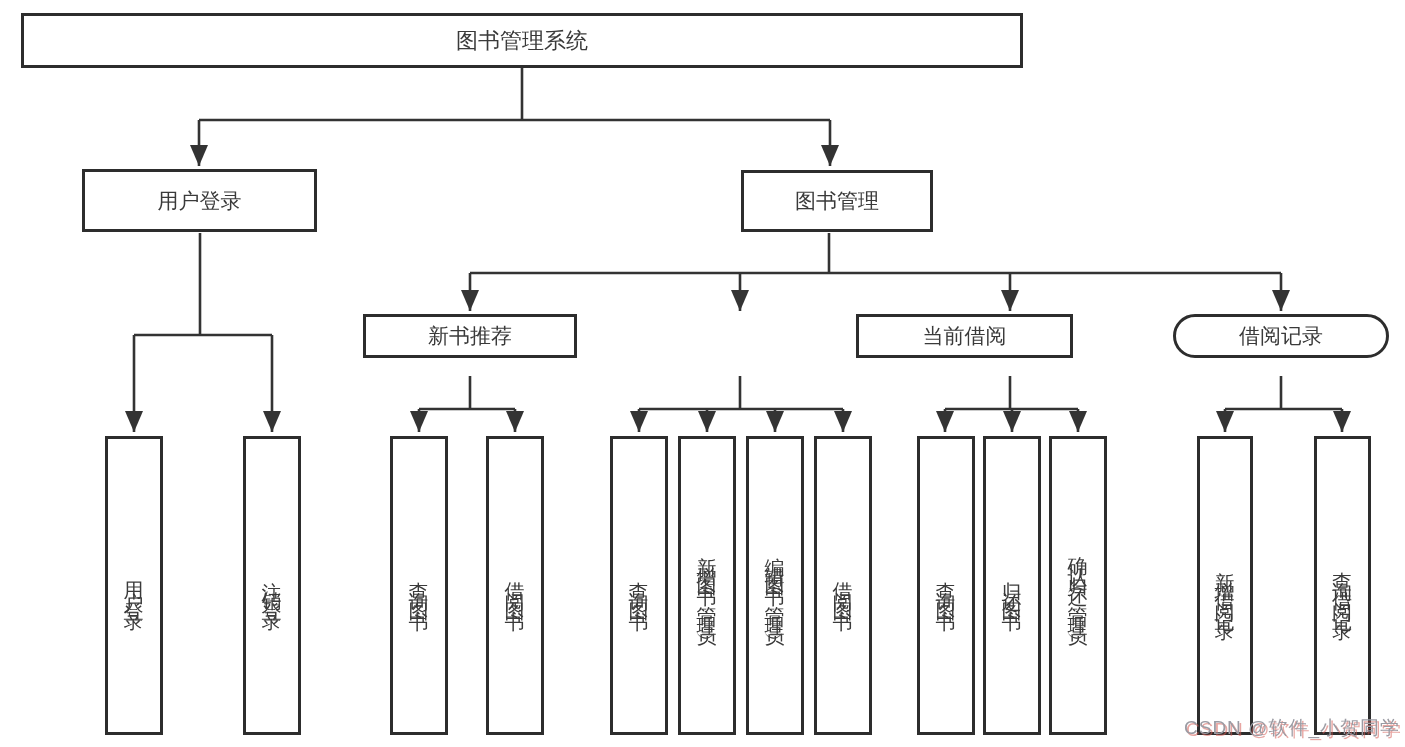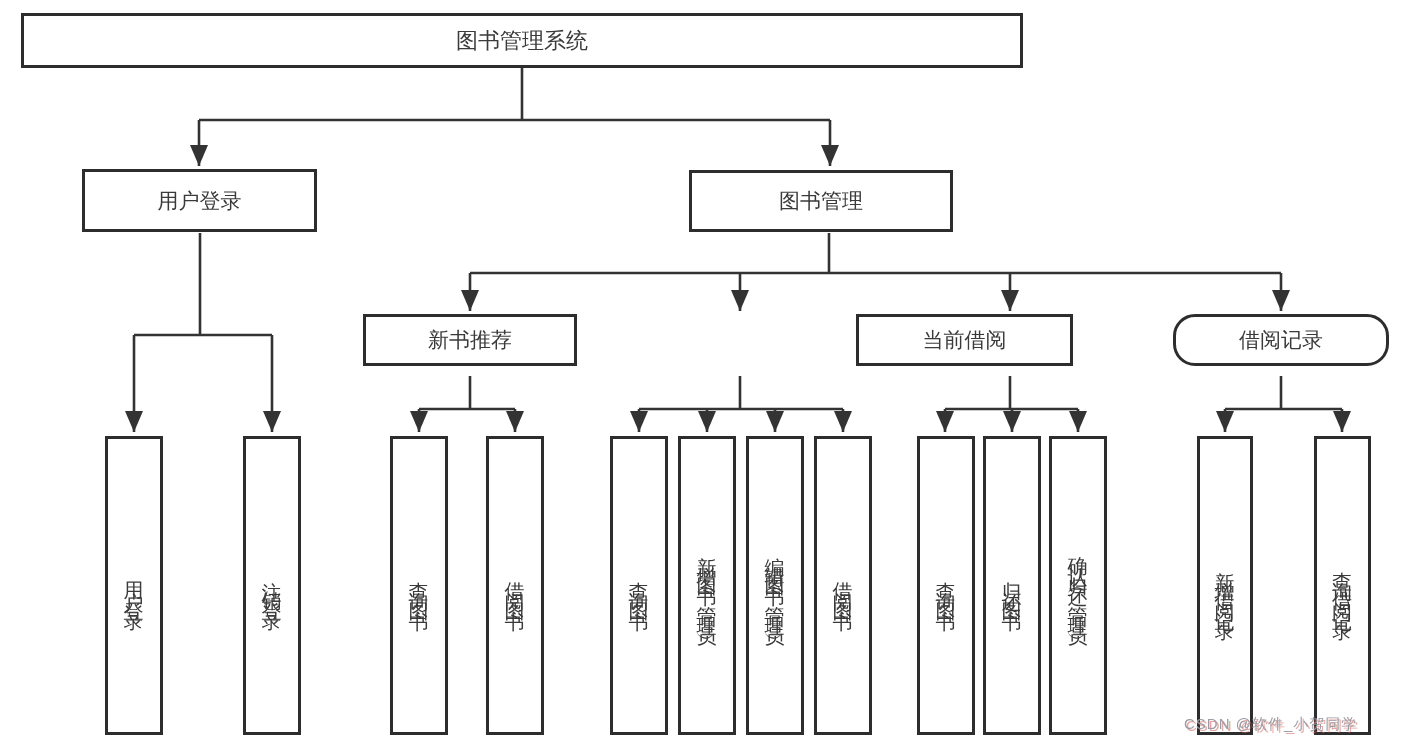--- a/index.html
+++ b/index.html
@@ -29,37 +29,37 @@
     background: #ffffff;
     border: 3px solid #2d2d2d;
     display: flex;
     align-items: center;
     justify-content: center;
     color: #3a3a3a;
     text-align: center;
   }
   .node-root   { left: 21px;  top: 13px;  width: 1002px; height: 55px; font-size: 22px; }
   .node-l2     { height: 63px; font-size: 21px; }
-  .node-l3     { top: 314px; height: 52px; font-size: 21px; }
+  .node-l3     { top: 314px; height: 44px; font-size: 21px; }
   .leaf {
     top: 436px;
     width: 58px;
     height: 299px;
     font-size: 20px;
     writing-mode: vertical-rl;
     text-orientation: mixed;
     letter-spacing: 10px;
     line-height: 1.0;
   }
   .leaf .lbl { display: block; }
   .watermark {
     position: absolute;
     left: 1184px;
     top: 715px;
-    font-size: 15px;
+    font-size: 19px;
     color: #9b9ba3;
     letter-spacing: 1px;
     text-shadow: 2px 2px 0 rgba(214, 92, 86, 0.55);
     white-space: nowrap;
     z-index: 5;
   }
 </style>
 </head>
 <body>
 
@@ -115,21 +115,21 @@
     </g>
   </svg>
 
   <div class="node node-root">
     <span class="lbl">图书管理系统</span>
   </div>
 
   <div class="node node-l2" style="left:82px; top:169px; width:235px;">
     <span class="lbl">用户登录</span>
   </div>
-  <div class="node node-l2" style="left:689px; top:170px; width:264px; height:62px;">
+  <div class="node node-l2" style="left:741px; top:170px; width:192px; height:62px;">
     <span class="lbl">图书管理</span>
   </div>
 
   <div class="node node-l3" style="left:363px; width:214px;">
     <span class="lbl">新书推荐</span>
   </div>
   <div class="node node-l3" style="left:856px; width:217px;">
     <span class="lbl">当前借阅</span>
   </div>
   <div class="node node-l3" style="left:1173px; width:216px;border-radius:22px;">

